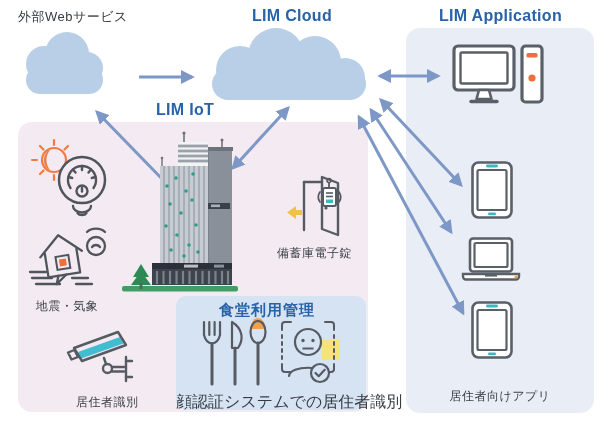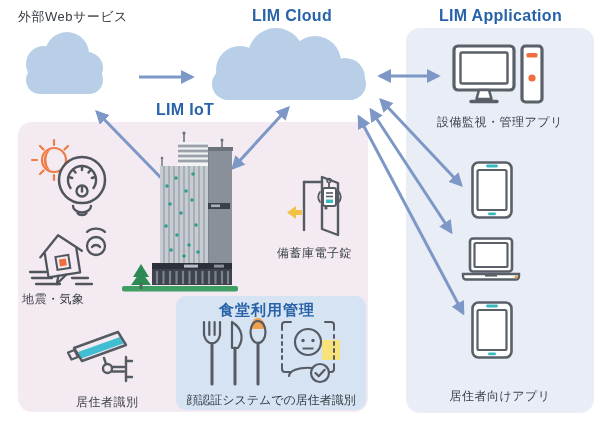--- a/index.html
+++ b/index.html
@@ -6,25 +6,25 @@
   .stage{position:relative;width:600px;height:424px;background:#ffffff;overflow:hidden;
          font-family:"Liberation Sans","DejaVu Sans",sans-serif;}
   .abs{position:absolute;}
   .panel{position:absolute;border-radius:14px;}
   .panel-pink{left:18px;top:122px;width:350px;height:290px;background:#f4eaf2;}
   .panel-app{left:406px;top:28px;width:188px;height:385px;background:#e8edf6;}
   .panel-cafe{left:176px;top:296px;width:190px;height:114px;background:#d5e3f3;border-radius:10px;}
   .title{position:absolute;font-weight:bold;color:#2862a8;font-size:16px;letter-spacing:.3px;white-space:nowrap;}
   .plain-label{position:absolute;color:#363b42;font-size:13px;letter-spacing:.5px;white-space:nowrap;}
   .small-label{position:absolute;color:#3a3f46;font-size:12px;letter-spacing:.5px;white-space:nowrap;}
-  .center-text{}
+  .center-text{text-align:center;margin-top:7px;}
   .cafe-title{position:absolute;left:172px;top:301px;width:190px;text-align:center;
               font-weight:bold;color:#2862a8;font-size:15px;letter-spacing:1px;}
   .cafe-caption{position:absolute;left:176px;top:392px;width:190px;text-align:center;
-                color:#363b42;font-size:12px;letter-spacing:0px;white-space:nowrap;}
+                color:#363b42;font-size:16px;letter-spacing:0px;white-space:nowrap;}
   svg{display:block;}
   .arrows{position:absolute;left:0;top:0;z-index:5;pointer-events:none;}
   .icon{z-index:6;}
   .txt{z-index:7;}
   .panel{z-index:1;}
   .panel-cafe{z-index:2;}
 </style>
 </head>
 <body>
 
@@ -284,21 +284,20 @@
     <g stroke="#5a6068" stroke-width="3.2" fill="#ffffff" stroke-linejoin="round">
       <rect x="2" y="2" width="60" height="44" rx="4"></rect>
       <rect x="8.5" y="8.5" width="47" height="31" rx="1.5" stroke-width="2.4"></rect>
       <path d="M27,46 h10 l2.5,9 h-15 z" stroke-width="2.6"></path>
       <line x1="19" y1="57.5" x2="45" y2="57.5" stroke-width="3.4" stroke-linecap="round"></line>
       <rect x="70" y="2" width="20" height="56" rx="3.5"></rect>
     </g>
     <rect x="74.5" y="9" width="11" height="4.5" rx="1.5" fill="#ee6f3d"></rect>
     <circle cx="80" cy="34" r="3.6" fill="#ee6f3d"></circle>
   </svg>
-  <div class="small-label txt" style="left:406px;top:114px;width:188px;text-align:center;">設備監視・管理アプリ</div>
 
   <svg class="abs icon" style="left:471px;top:161px;" width="42" height="58" viewBox="0 0 42 58">
     <rect x="1.5" y="1.5" width="39" height="55" rx="6" fill="#ffffff" stroke="#5a6068" stroke-width="2.6"></rect>
     <rect x="6.5" y="9" width="29" height="40" rx="1.5" fill="none" stroke="#5a6068" stroke-width="2.2"></rect>
     <rect x="15" y="3.6" width="12" height="2.8" rx="1.4" fill="#3bb9c3"></rect>
     <rect x="17" y="51.5" width="8" height="2.8" rx="1.4" fill="#3bb9c3"></rect>
   </svg>
 
   <svg class="abs icon" style="left:461px;top:237px;" width="60" height="44" viewBox="0 0 60 44">
     <rect x="9" y="1.5" width="42" height="33" rx="3" fill="#ffffff" stroke="#5a6068" stroke-width="2.6"></rect>

